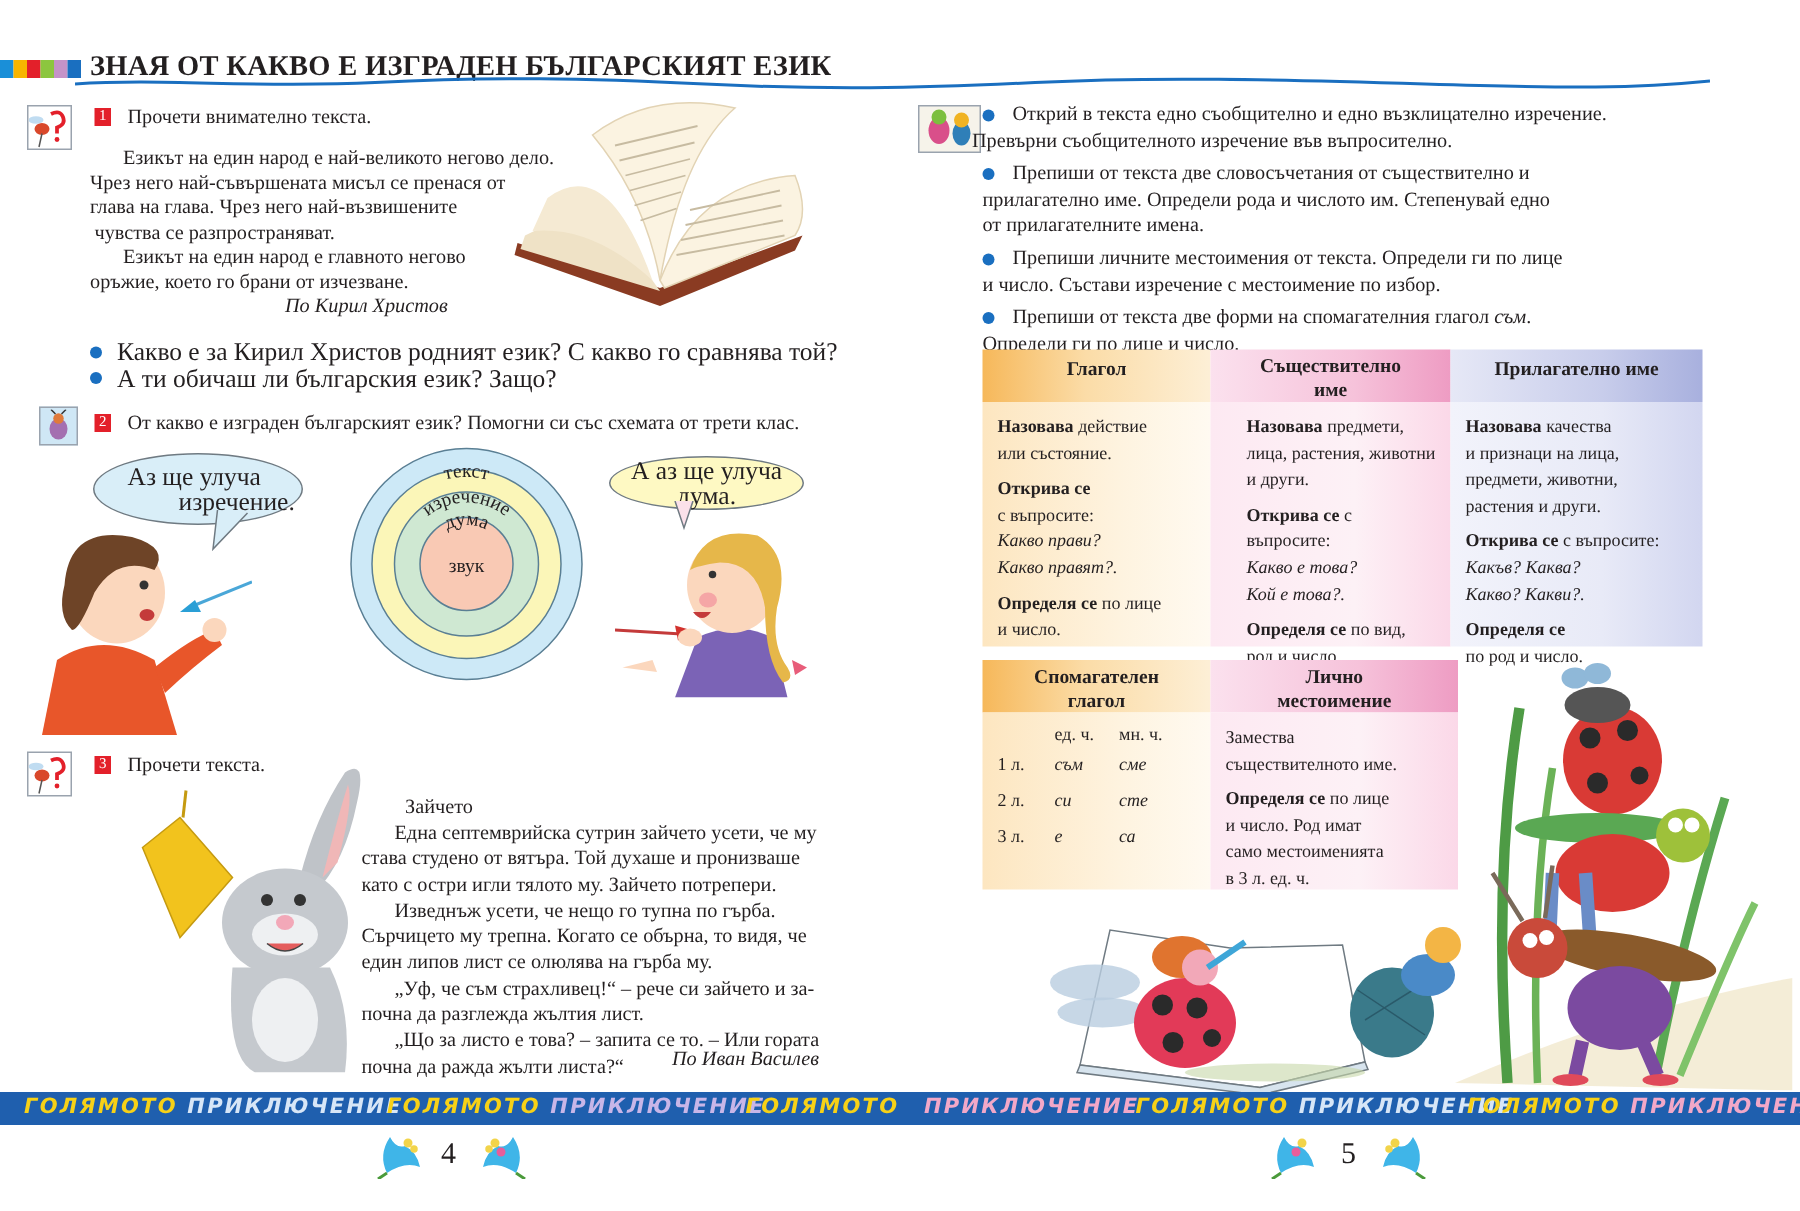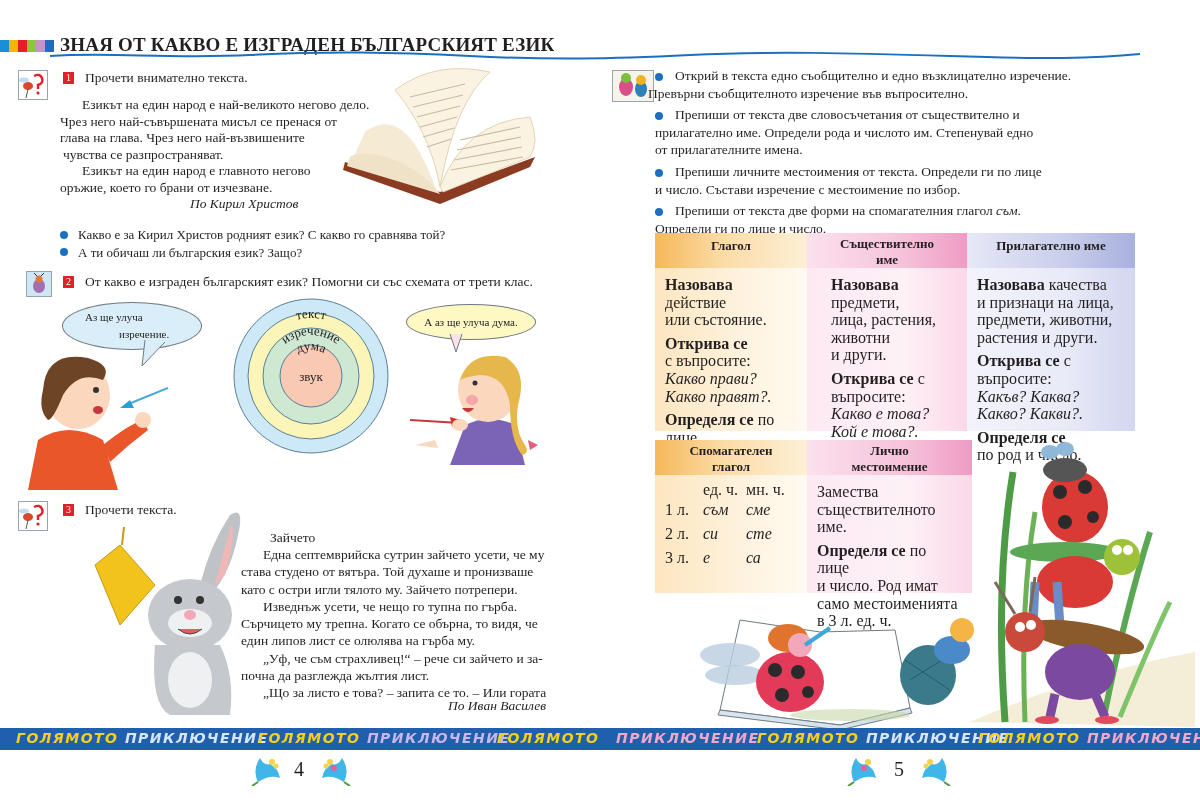--- a/index.html
+++ b/index.html
@@ -18,40 +18,40 @@
   
   .task-icon { position: absolute; width: 30px; height: 30px; border: 1px solid #9aa3ae; background: #fff; display: flex; align-items: center; justify-content: center; }
   .task-num { position: absolute; width: 11px; height: 12px; background: #e3202a; color: #fff; font-size: 10px; line-height: 12px; text-align: center; font-family: "Liberation Serif", serif; }
   .task-text { position: absolute; font-size: 13.5px; line-height: 17px; }
 
   .reading { position: absolute; font-size: 13.5px; line-height: 16.6px; }
   .reading p { text-indent: 0; }
   .reading .ind { padding-left: 22px; }
   .author { position: absolute; font-style: italic; font-size: 13.5px; }
 
-  .bullets { position: absolute; font-size: 13px; line-height: 17.5px; }
+  .bullets { position: absolute; font-size: 17px; line-height: 17.5px; }
   .bullets .b { display: flex; align-items: center; }
   .dot { width: 8px; height: 8px; border-radius: 50%; background: #1a6fc0; display: inline-block; margin-right: 10px; flex-shrink: 0; }
 
   
-  .bubble { position: absolute; border: 1px solid #6f7a82; border-radius: 50%; font-size: 11px; line-height: 17px; display: flex; align-items: center; justify-content: center; text-align: center; }
+  .bubble { position: absolute; border: 1px solid #6f7a82; border-radius: 50%; font-size: 17px; line-height: 17px; display: flex; align-items: center; justify-content: center; text-align: center; }
 
   
   .target { position: absolute; left: 233px; top: 298px; width: 156px; height: 156px; }
 
   
   .rbullets { position: absolute; left: 655px; top: 67px; width: 420px; font-size: 13.5px; line-height: 17.6px; }
   .rbullets .item { margin-bottom: 4px; }
   .rbullets .dot { margin-right: 12px; vertical-align: middle; }
 
   
   .gtable { position: absolute; display: flex; }
   .gcol { position: relative; }
   .gcol .head { height: 35px; font-weight: bold; font-size: 13px; line-height: 15.5px; text-align: center; padding-top: 3px; }
-  .gcol .body { padding: 8px 10px 0 10px; font-size: 16px; line-height: 17.6px; }
+  .gcol .body { padding: 8px 10px 0 10px; font-size: 12px; line-height: 17.6px; }
   .gcol .body p { margin-bottom: 6px; }
   .gcol .body b { font-weight: bold; }
   .gcol .body i { font-style: italic; }
 
   .col-orange .head { background: linear-gradient(90deg, #f6b85a 0%, #fbdca7 45%, #fdefd6 100%); }
   .col-orange .body { background: linear-gradient(90deg, #fde6c0 0%, #fef3df 60%, #fffaf1 100%); }
   .col-pink .head { background: linear-gradient(90deg, #fbe1ee 0%, #f6c2da 60%, #ee9cc3 100%); }
   .col-pink .body { background: linear-gradient(90deg, #fde9f2 0%, #fdf1f6 60%, #fbd8e8 100%); }
   .col-blue .head { background: linear-gradient(90deg, #e6e8f6 0%, #c8cdeb 60%, #a8b0de 100%); }
   .col-blue .body { background: linear-gradient(90deg, #f2f3fb 0%, #e8eaf7 60%, #d2d6f0 100%); }
@@ -241,20 +241,21 @@
   <div class="reading" style="left:241px; top:546px; width:330px; line-height:17.3px;">
     <p class="ind">Една септемврийска сутрин зайчето усети, че му</p>
     <p>става студено от вятъра. Той духаше и пронизваше</p>
     <p>като с остри игли тялото му. Зайчето потрепери.</p>
     <p class="ind">Изведнъж усети, че нещо го тупна по гърба.</p>
     <p>Сърчицето му трепна. Когато се обърна, то видя, че</p>
     <p>един липов лист се олюлява на гърба му.</p>
     <p class="ind">„Уф, че съм страхливец!“ – рече си зайчето и за-</p>
     <p>почна да разглежда жълтия лист.</p>
     <p class="ind">„Що за листо е това? – запита се то. – Или гората</p>
+    <p>почна да ражда жълти листа?“</p>
   </div>
   <div class="author" style="left:448px; top:698px;">По Иван Василев</div>
 </div>
 
 <div class="task-icon" style="left:612px; top:70px; width:42px; height:32px; background:#f6f3ea;">
   <svg width="38" height="30" viewBox="0 0 38 30">
     <ellipse cx="12" cy="16" rx="7" ry="9" fill="#d94f8a"></ellipse>
     <circle cx="12" cy="7" r="5" fill="#7cbf3f"></circle>
     <ellipse cx="27" cy="18" rx="6" ry="8" fill="#2f7fb8"></ellipse>
     <circle cx="27" cy="9" r="5" fill="#f0b323"></circle>

